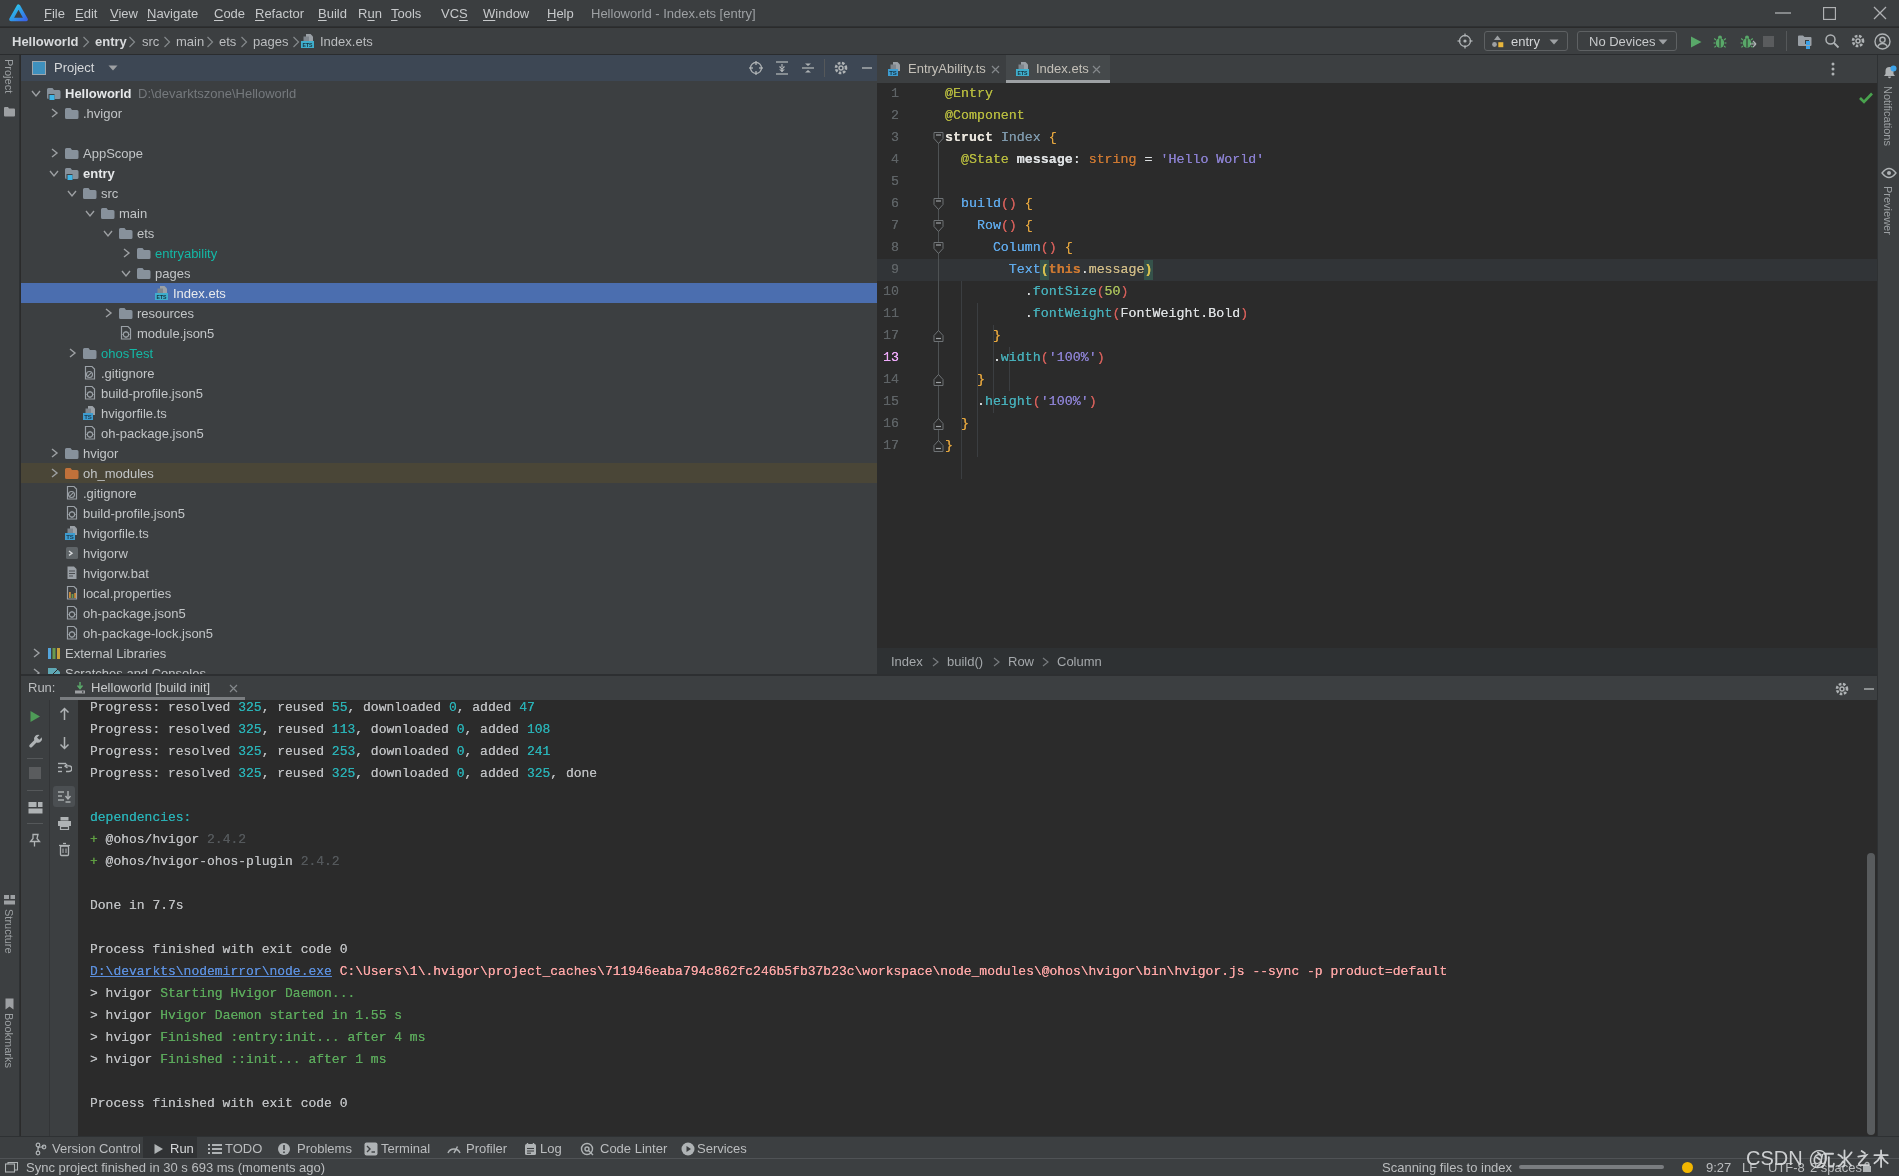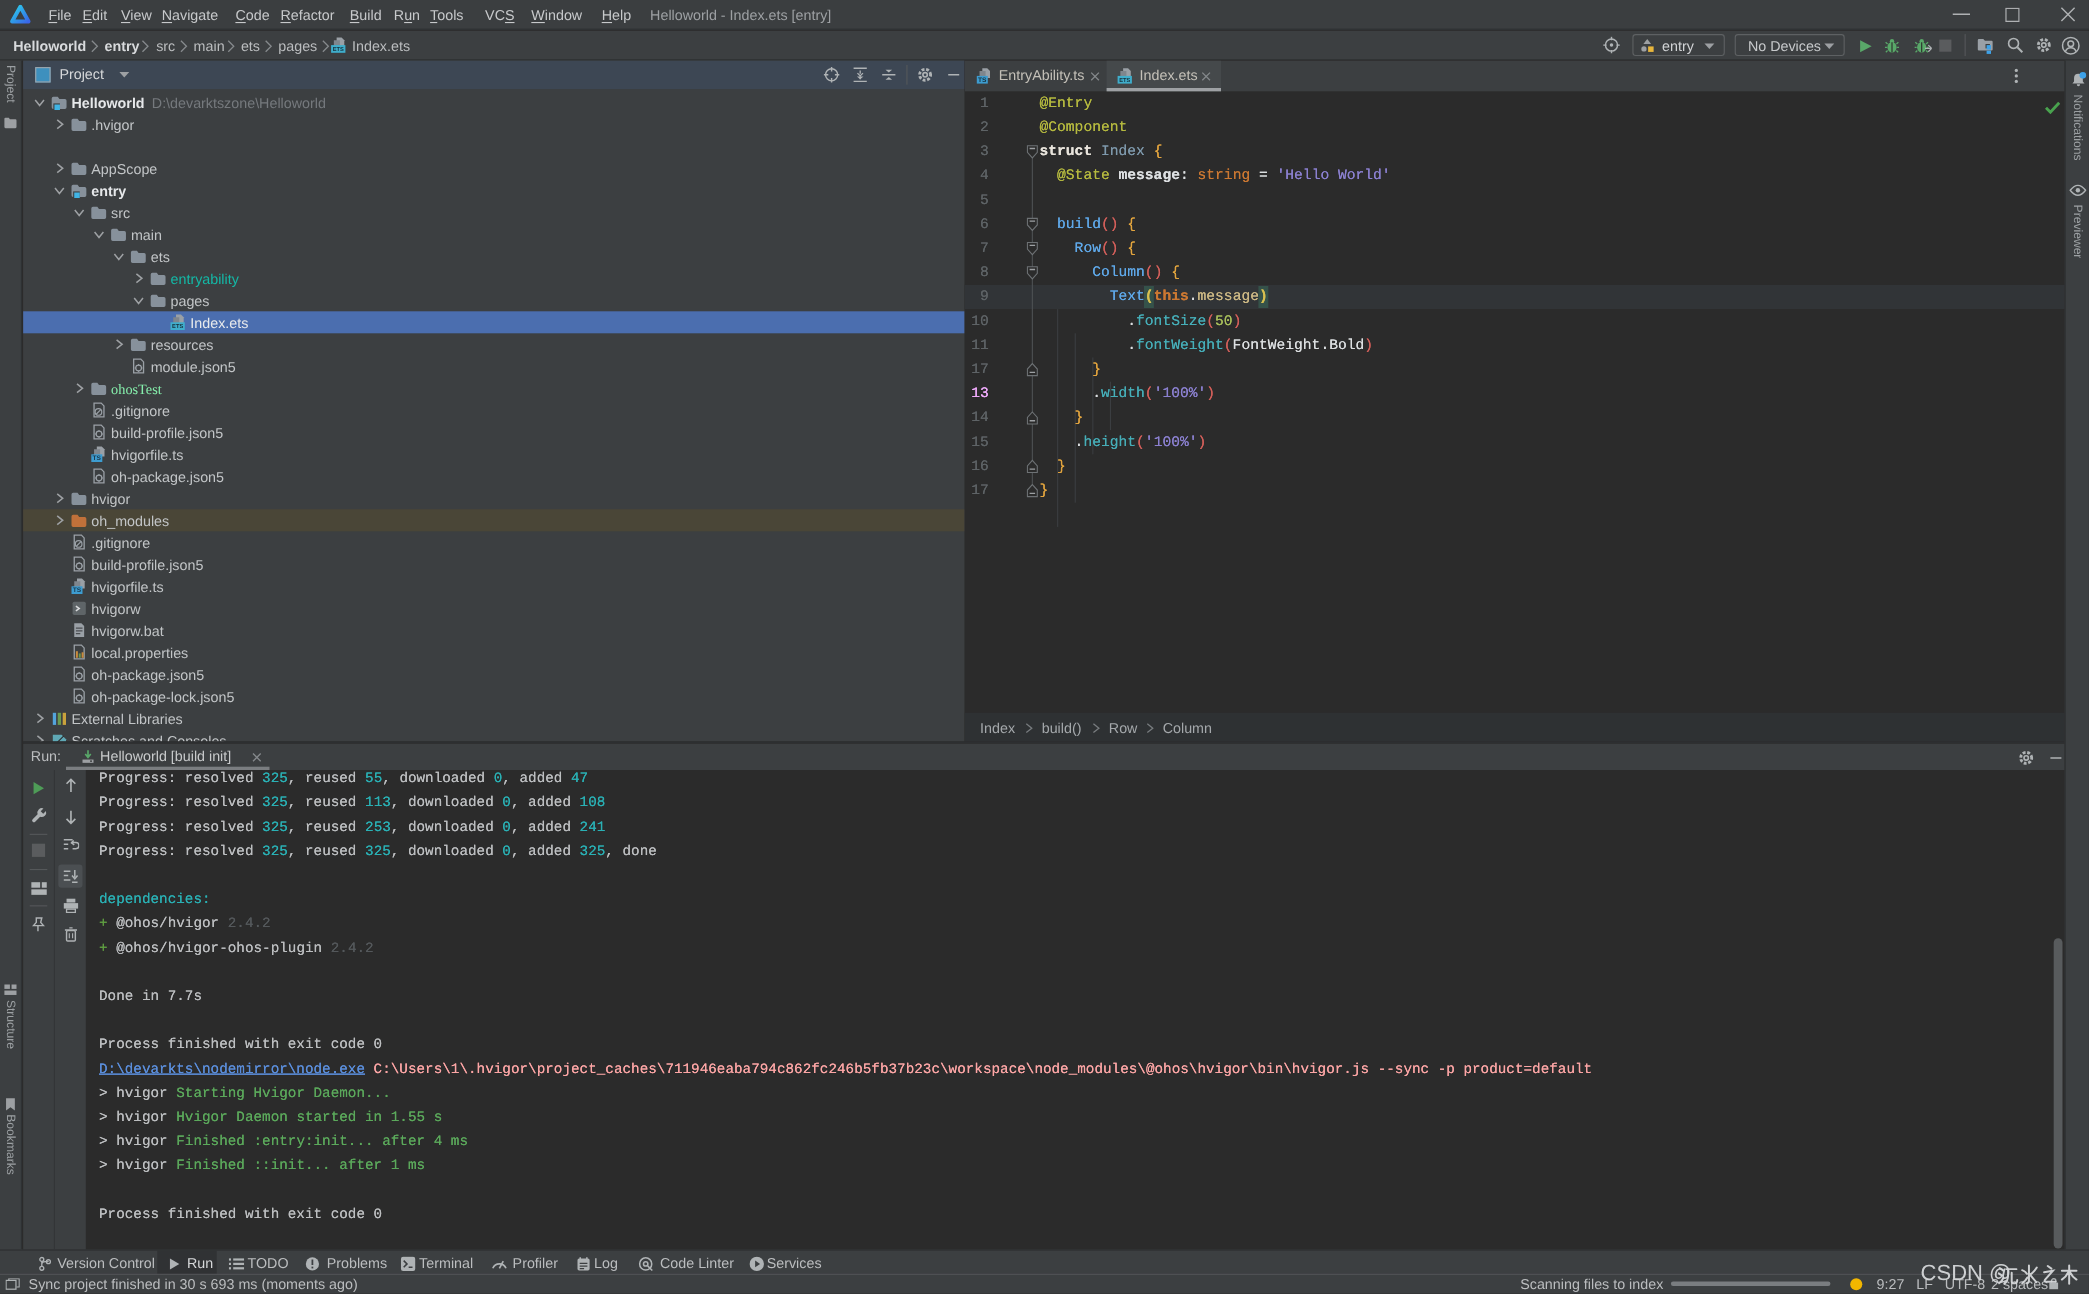--- a/index.html
+++ b/index.html
@@ -332,21 +332,21 @@
           </svg></span>
 <span class="abs row-label" style="left:116px;top:3px;font-weight:normal;color:#C2C5C7;">module.json5</span>
 </div>
 <div class="abs" style="left:0;top:288px;width:856px;height:20px;">
 <span class="abs" style="left:43px;top:2px;"><svg width="16" height="16" viewBox="0 0 16 16" style="">
             <path d="M6 4 l5 4 -5 4" fill="none" stroke="#9DA0A3" stroke-width="1.4"></path>
           </svg></span>
 <span class="abs" style="left:61px;top:2px;"><svg width="16" height="16" viewBox="0 0 16 16" style="">
             <path d="M1 4.5 q0-1.5 1.5-1.5 h4 l1.5 2 h5 q1.5 0 1.5 1.5 v6 q0 1.5 -1.5 1.5 h-10.5 q-1.5 0 -1.5-1.5 z" fill="#87919B"></path>
           </svg></span>
-<span class="abs row-label" style="left:80px;top:3px;font-weight:normal;color:#86efac;font-family:Liberation Serif, serif;">ohosTest</span>
+<span class="abs row-label" style="left:80px;top:3px;font-weight:normal;color:#14b8a6;">ohosTest</span>
 </div>
 <div class="abs" style="left:0;top:308px;width:856px;height:20px;">
 <span class="abs" style="left:61px;top:2px;"><svg width="16" height="16" viewBox="0 0 16 16" style="">
             <path d="M3.5 1.5 h6.5 l2.5 2.5 v10 h-9 z" fill="none" stroke="#9AA0A6" stroke-width="1.2"></path>
             <circle cx="7.5" cy="9.5" r="3" fill="none" stroke="#9AA0A6" stroke-width="1.1"></circle>
             <line x1="5.4" y1="11.6" x2="9.6" y2="7.4" stroke="#9AA0A6" stroke-width="1.1"></line>
           </svg></span>
 <span class="abs row-label" style="left:80px;top:3px;font-weight:normal;color:#C2C5C7;">.gitignore</span>
 </div>
 <div class="abs" style="left:0;top:328px;width:856px;height:20px;">

